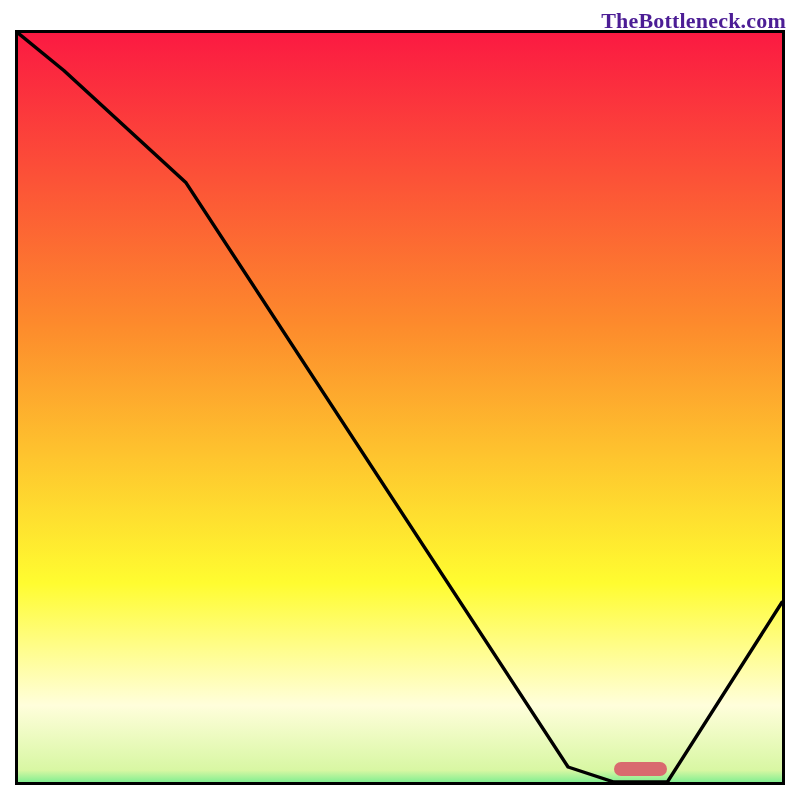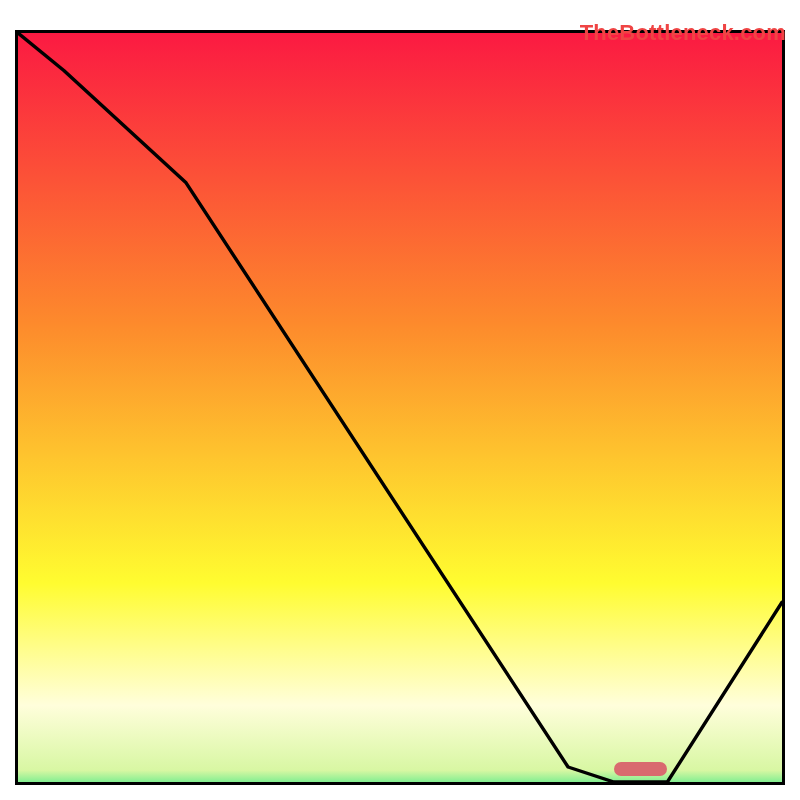--- a/index.html
+++ b/index.html
@@ -11,27 +11,28 @@
     background: #ffffff;
     font-family: Arial, Helvetica, sans-serif;
   }
   .container {
     position: relative;
     width: 800px;
     height: 800px;
   }
   .watermark {
     position: absolute;
-    top: 20px;
+    top: 8px;
     right: 14px;
     font-size: 22px;
     font-weight: 600;
-    color: #ef4444;
+    color: #4c1d95;
     letter-spacing: 0.2px;
     z-index: 10;
+    font-family: Liberation Serif, serif;
   }
   .plot {
     position: absolute;
     left: 15px;
     top: 30px;
     width: 770px;
     height: 755px;
     box-sizing: border-box;
     border: 3px solid #000;
     overflow: hidden;

